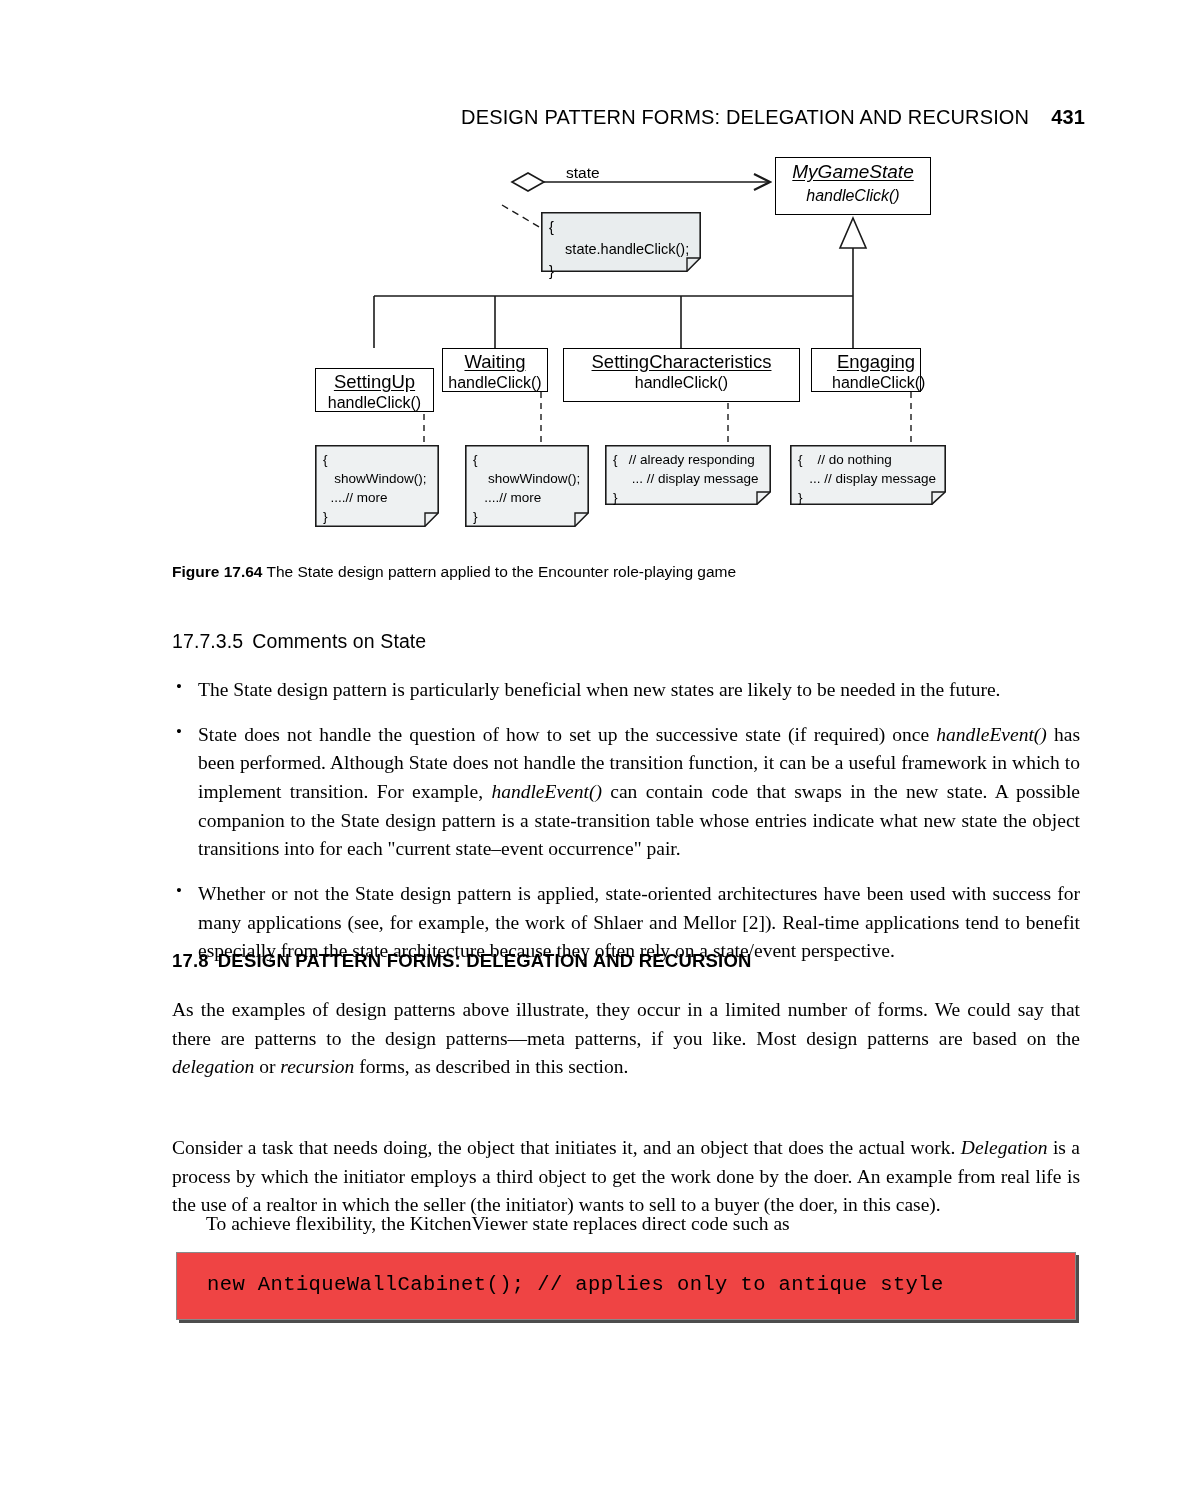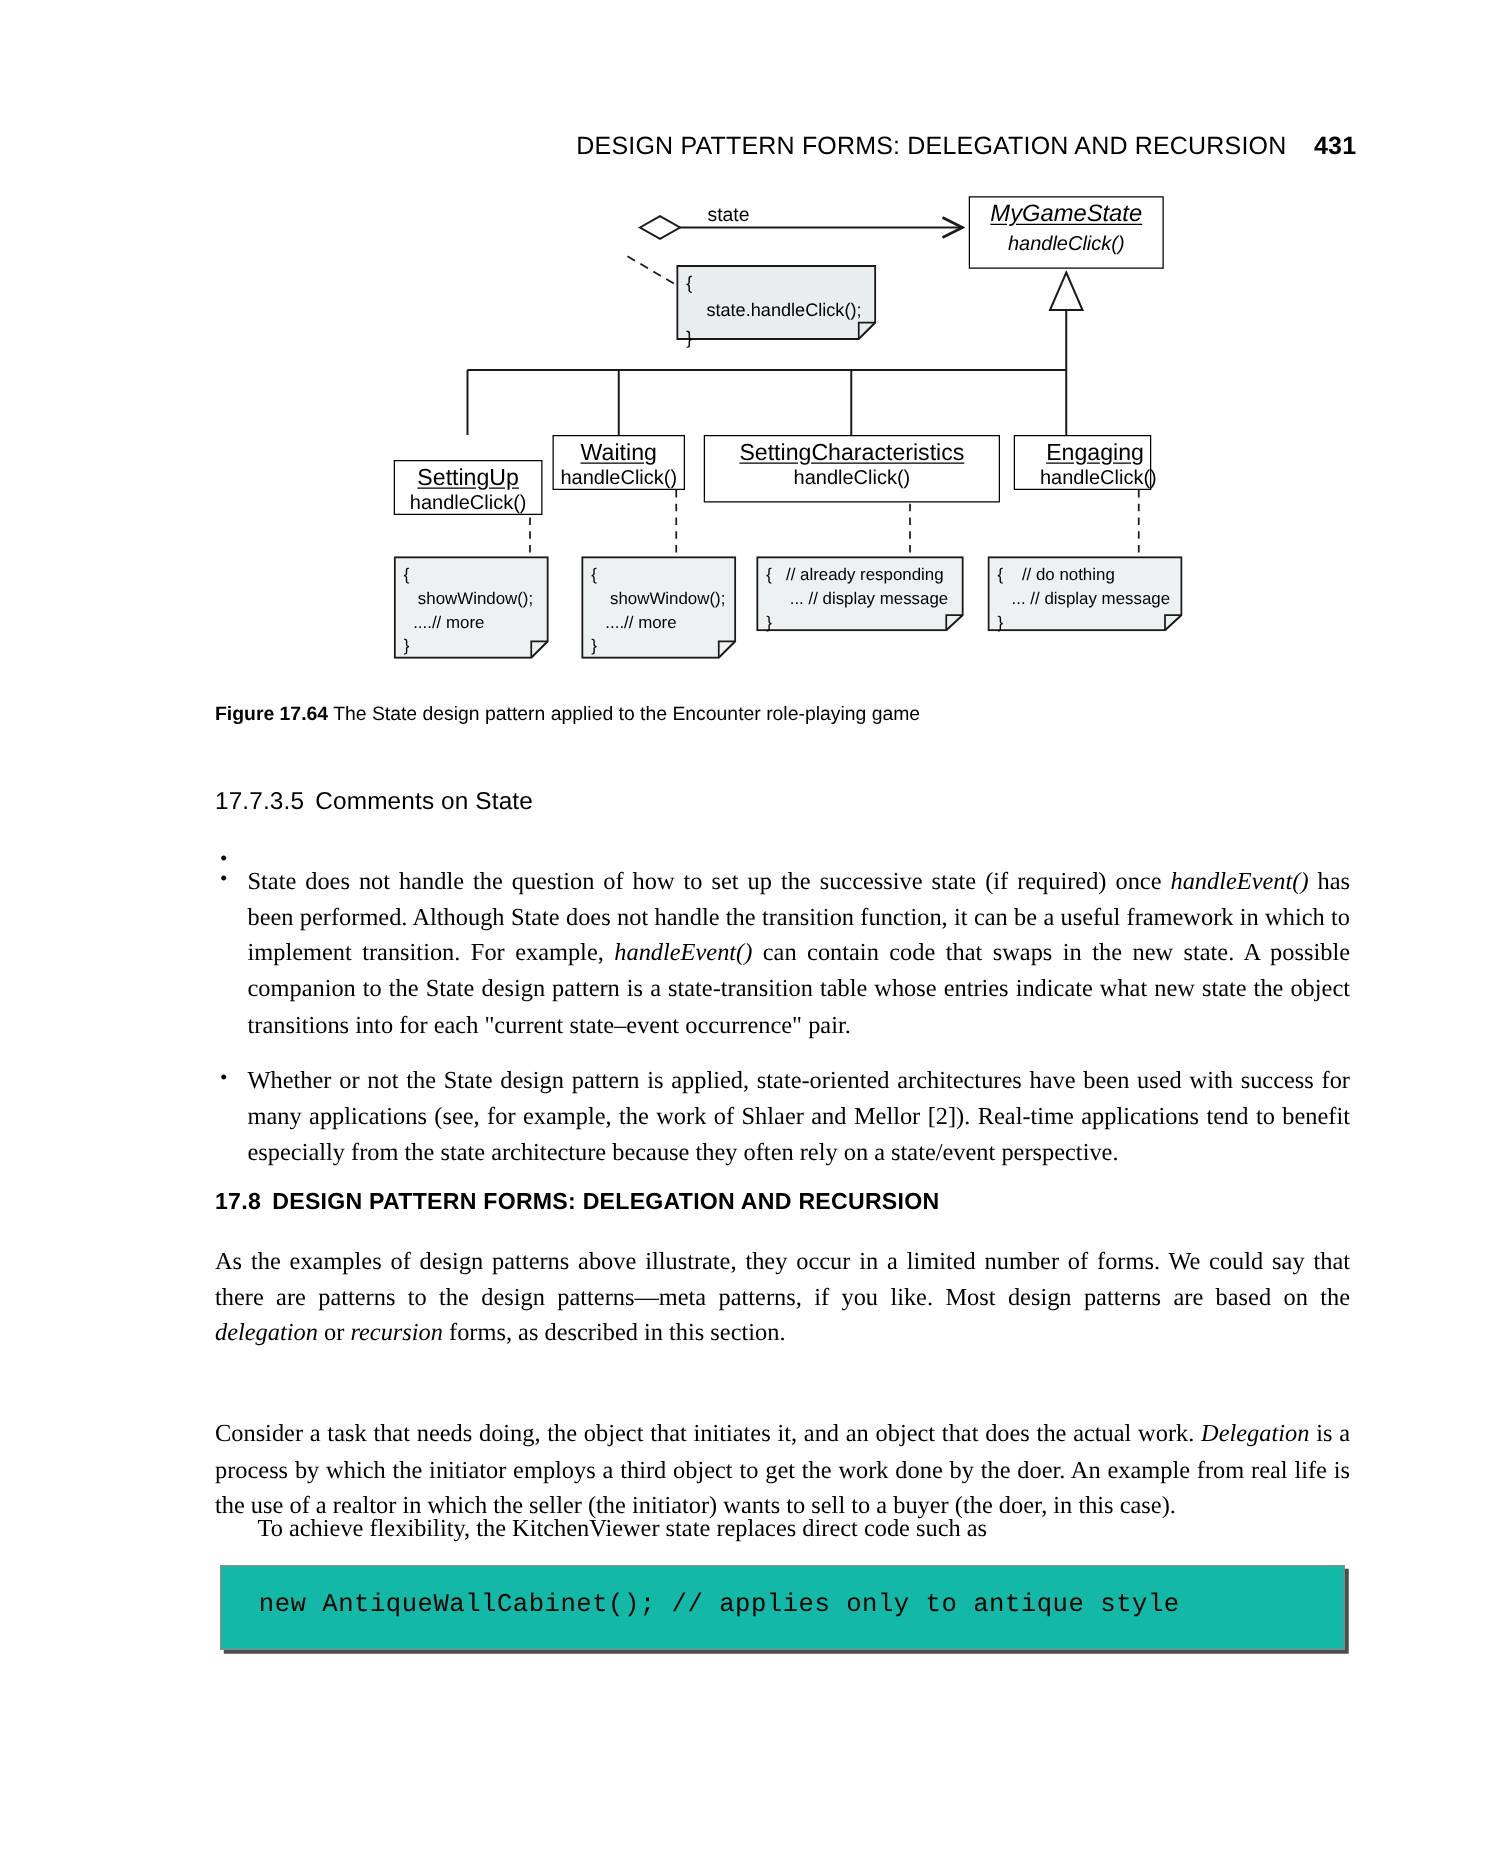--- a/index.html
+++ b/index.html
@@ -172,21 +172,21 @@
   .para .indent { display: inline-block; width: 34px; }
 
   
   .codebox {
     position: absolute;
     left: 176px;
     top: 1252px;
     width: 900px;
     height: 68px;
     box-sizing: border-box;
-    background: #14b8a6;
+    background: #ef4444;
     border: 1.2px solid #8a8a8a;
     box-shadow: 3px 3px 0 #4d4d4d;
   }
   .codebox .code {
     font-family: "Liberation Mono", monospace;
     font-size: 20.5px;
     letter-spacing: 0.4px;
     position: absolute;
     left: 30px;
     top: 20px;
@@ -322,20 +322,21 @@
     <span>The State design pattern applied to the Encounter role-playing game</span>
   </div>
 
   <div class="h3" style="top:630px;">
     <span class="num">17.7.3.5</span><span>Comments on State</span>
   </div>
 
   <div class="bullets">
     <div class="bullet">
       <span class="dot">•</span>
+      <span>The State design pattern is particularly beneficial when new states are likely to be needed in the future.</span>
     </div>
     <div class="bullet">
       <span class="dot">•</span>
       <span>State does not handle the question of how to set up the successive state (if required) once <i>handleEvent()</i> has been performed. Although State does not handle the transition function, it can be a useful framework in which to implement transition. For example, <i>handleEvent()</i> can contain code that swaps in the new state. A possible companion to the State design pattern is a state-transition table whose entries indicate what new state the object transitions into for each "current state–event occurrence" pair.</span>
     </div>
     <div class="bullet">
       <span class="dot">•</span>
       <span>Whether or not the State design pattern is applied, state-oriented architectures have been used with success for many applications (see, for example, the work of Shlaer and Mellor [2]). Real-time applications tend to benefit especially from the state architecture because they often rely on a state/event perspective.</span>
     </div>
   </div>

